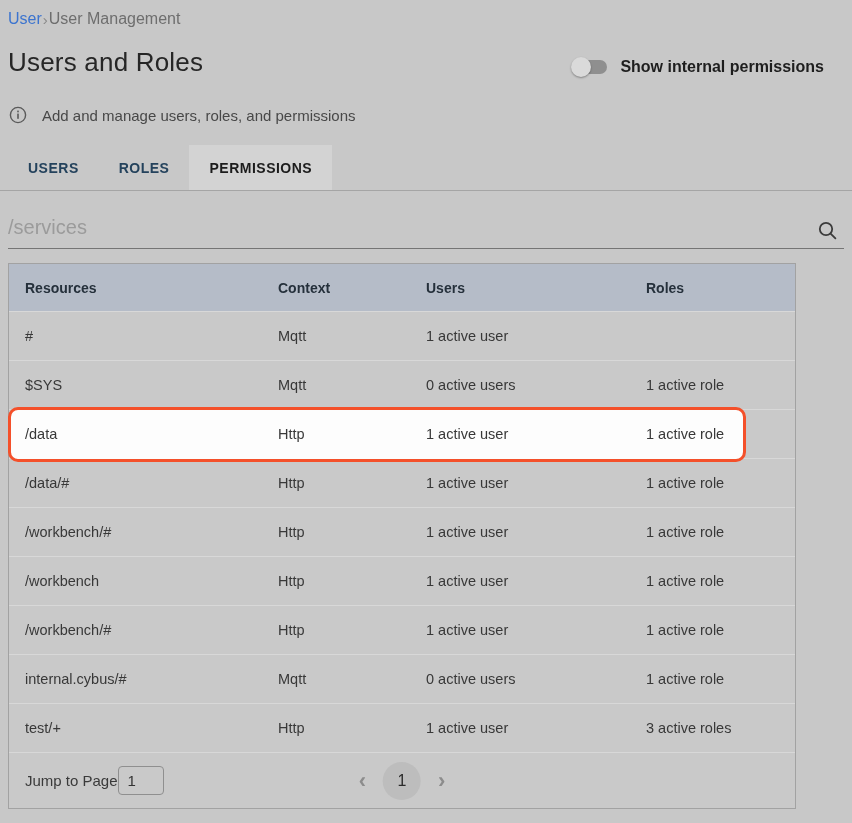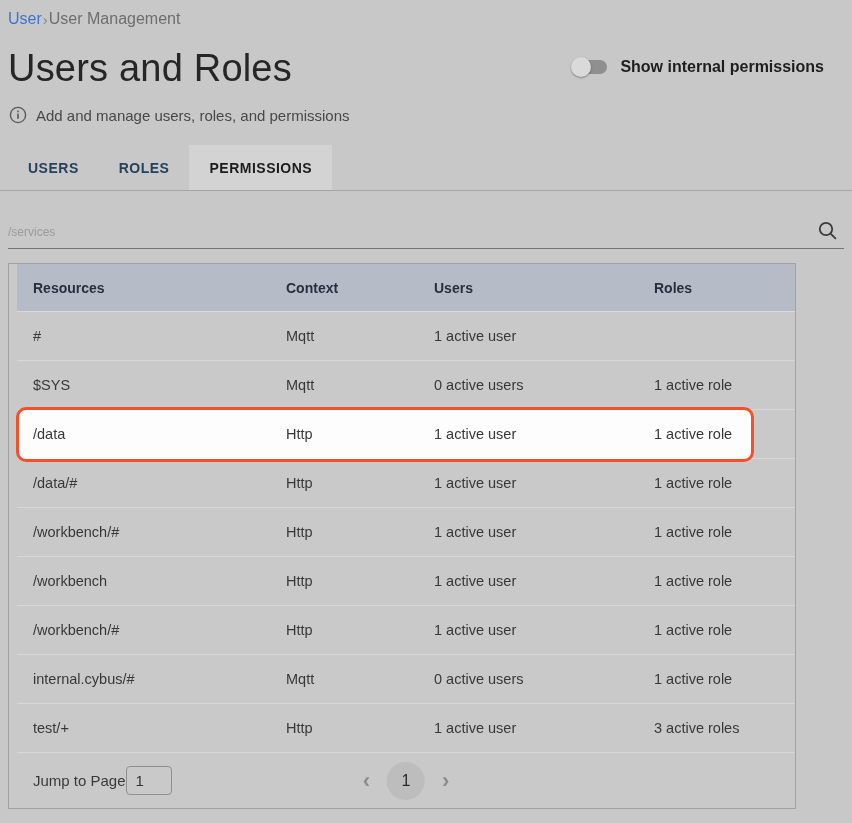--- a/index.html
+++ b/index.html
@@ -16,42 +16,42 @@
     position:absolute; left:8px; top:10px;
     display:flex; align-items:center; gap:1px; font-size:16px;
   }
   .crumb-link { color:var(--link-blue,#3c74cf); cursor:pointer; }
   .crumb-sep  { color:#8a8a8a; font-size:15px; line-height:1; }
   .crumb-current { color:#6e6e6e; }
 
   
   .page-title {
     position:absolute; left:8px; top:47px;
-    font-size:38px; font-weight:400; color:#262626; letter-spacing:.2px;
+    font-size:26px; font-weight:400; color:#262626; letter-spacing:.2px;
   }
   .toggle-group {
     position:absolute; right:28px; top:57px;
     display:flex; align-items:center; gap:13px;
   }
   .switch { position:relative; width:36px; height:20px; cursor:pointer; }
   .switch-track {
     position:absolute; left:3px; top:3px; width:33px; height:14px;
     border-radius:7px; background:#8f8f8f;
   }
   .switch-thumb {
     position:absolute; left:0; top:0; width:20px; height:20px;
     border-radius:50%; background:#dadada;
     box-shadow:0 1px 2px rgba(0,0,0,.35);
   }
   .toggle-label { font-size:16px; color:#1e1e1e;font-weight:bold; }
 
   
   .subtitle {
     position:absolute; left:9px; top:106px;
-    display:flex; align-items:center; gap:9px;
+    display:flex; align-items:center; gap:15px;
   }
   .subtitle-text { font-size:15px; color:#484848; }
 
   
   .tabs {
     position:absolute; left:0; top:145px; width:852px; height:46px;
     display:flex; padding-left:8px;
     border-bottom:1px solid #a5a5a5;
   }
   .tab {
@@ -63,29 +63,29 @@
 
   
   .search {
     position:absolute; left:8px; top:205px; width:836px; height:44px;
     display:flex; align-items:flex-end;
     border-bottom:1px solid #757575;
   }
   .search input {
     flex:1; border:none; outline:none; background:transparent;
     font-family:"Liberation Sans", sans-serif;
-    font-size:12px; color:#3a3a3a; padding:0 0 9px 0;
+    font-size:20px; color:#3a3a3a; padding:0 0 9px 0;
   }
   .search input::placeholder { color:#9b9b9b; opacity:1; }
   .search-icon { padding:0 6px 7px 0; display:flex; cursor:pointer; }
 
   
   .perm-table {
     position:absolute; left:8px; top:263px; width:788px;
-    border:1px solid #a2a2a2; background:#c9c9c9;padding-left:8px;
+    border:1px solid #a2a2a2; background:#c9c9c9;
   }
   .thead, .trow {
     display:grid; grid-template-columns:253px 148px 220px 1fr;
     align-items:center; padding-left:16px;
   }
   .thead {
     height:47px; background:var(--header-bg,#b5bcc8);
     font-size:14px; font-weight:bold; color:#25303b;
   }
   .trow {

